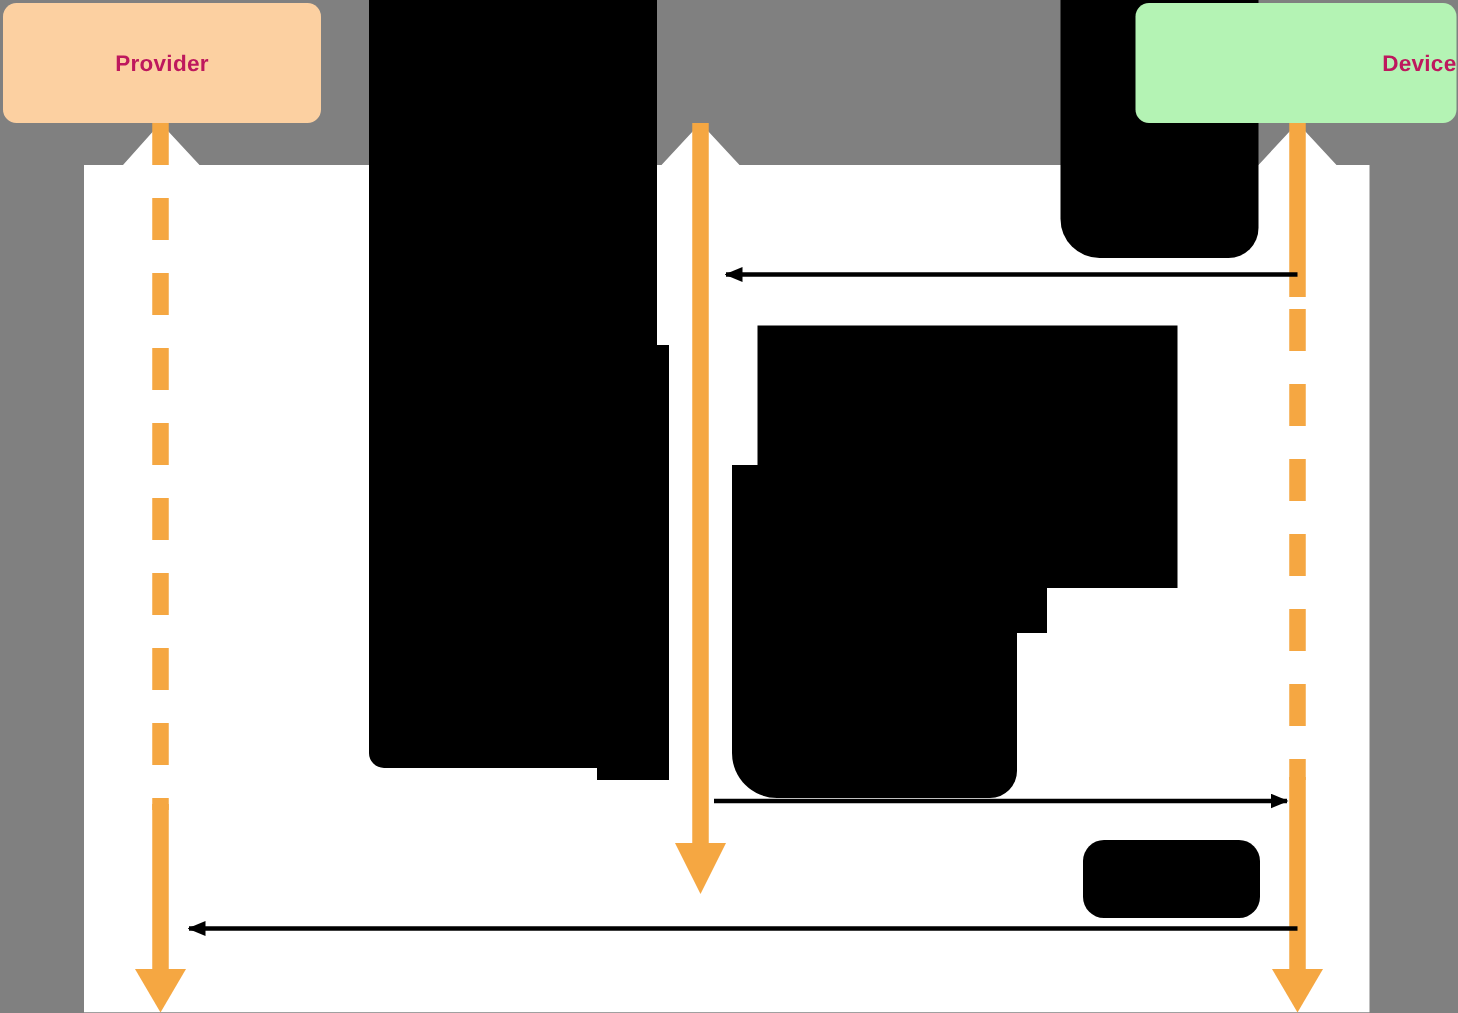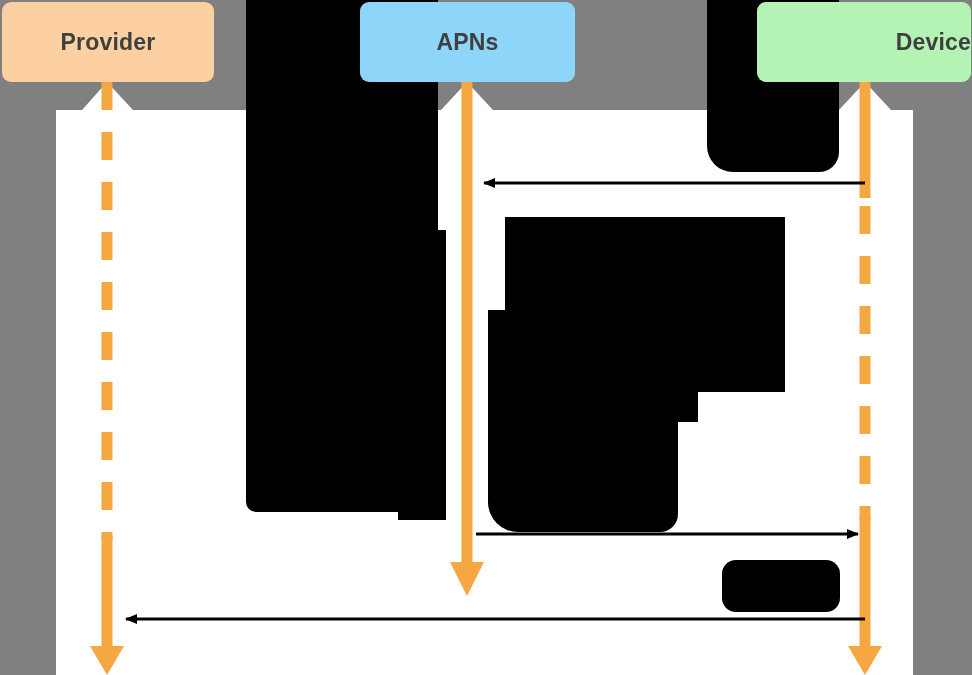--- a/index.html
+++ b/index.html
@@ -12,21 +12,21 @@
     position:relative;
   }
   #stage{position:absolute;left:0;top:0;width:972px;height:675px;}
   #stage svg{position:absolute;left:0;top:0;}
 
   .actor-box{
     position:absolute;
     border-radius:9px;
     box-sizing:border-box;
     display:flex;align-items:center;justify-content:center;
-    font-size:23px;font-weight:bold;color:#404040;
+    font-size:15px;font-weight:bold;color:#be185d;
     letter-spacing:.2px;
     line-height:1;
   }
   .redaction{position:absolute;background:#000;}
 </style>
 </head>
 <body>
 
 <div id="stage">
 
@@ -89,21 +89,18 @@
   <div class="redaction" style="left:488px;top:310px;width:190px;height:222px;
               border-bottom-left-radius:30px;border-bottom-right-radius:18px;"></div>
   <div class="redaction" style="left:588px;top:380px;width:110px;height:42px;"></div>
   <div class="redaction" style="left:722px;top:560px;width:118px;height:52px;
               border-radius:14px;"></div>
 
   <div class="actor-box" style="left:2px;top:2px;width:212px;height:80px;background:#fcd0a1;">
     <span>Provider</span>
   </div>
 
-  <div class="actor-box" style="left:360px;top:2px;width:215px;height:80px;background:#8ed5fa;">
-    <span>APNs</span>
-  </div>
 
   <div class="actor-box" style="left:757px;top:2px;width:214px;height:80px;background:#b4f3b4;justify-content:flex-end;">
     <span>Device</span>
   </div>
 
 </div>
 
 </body></html>

